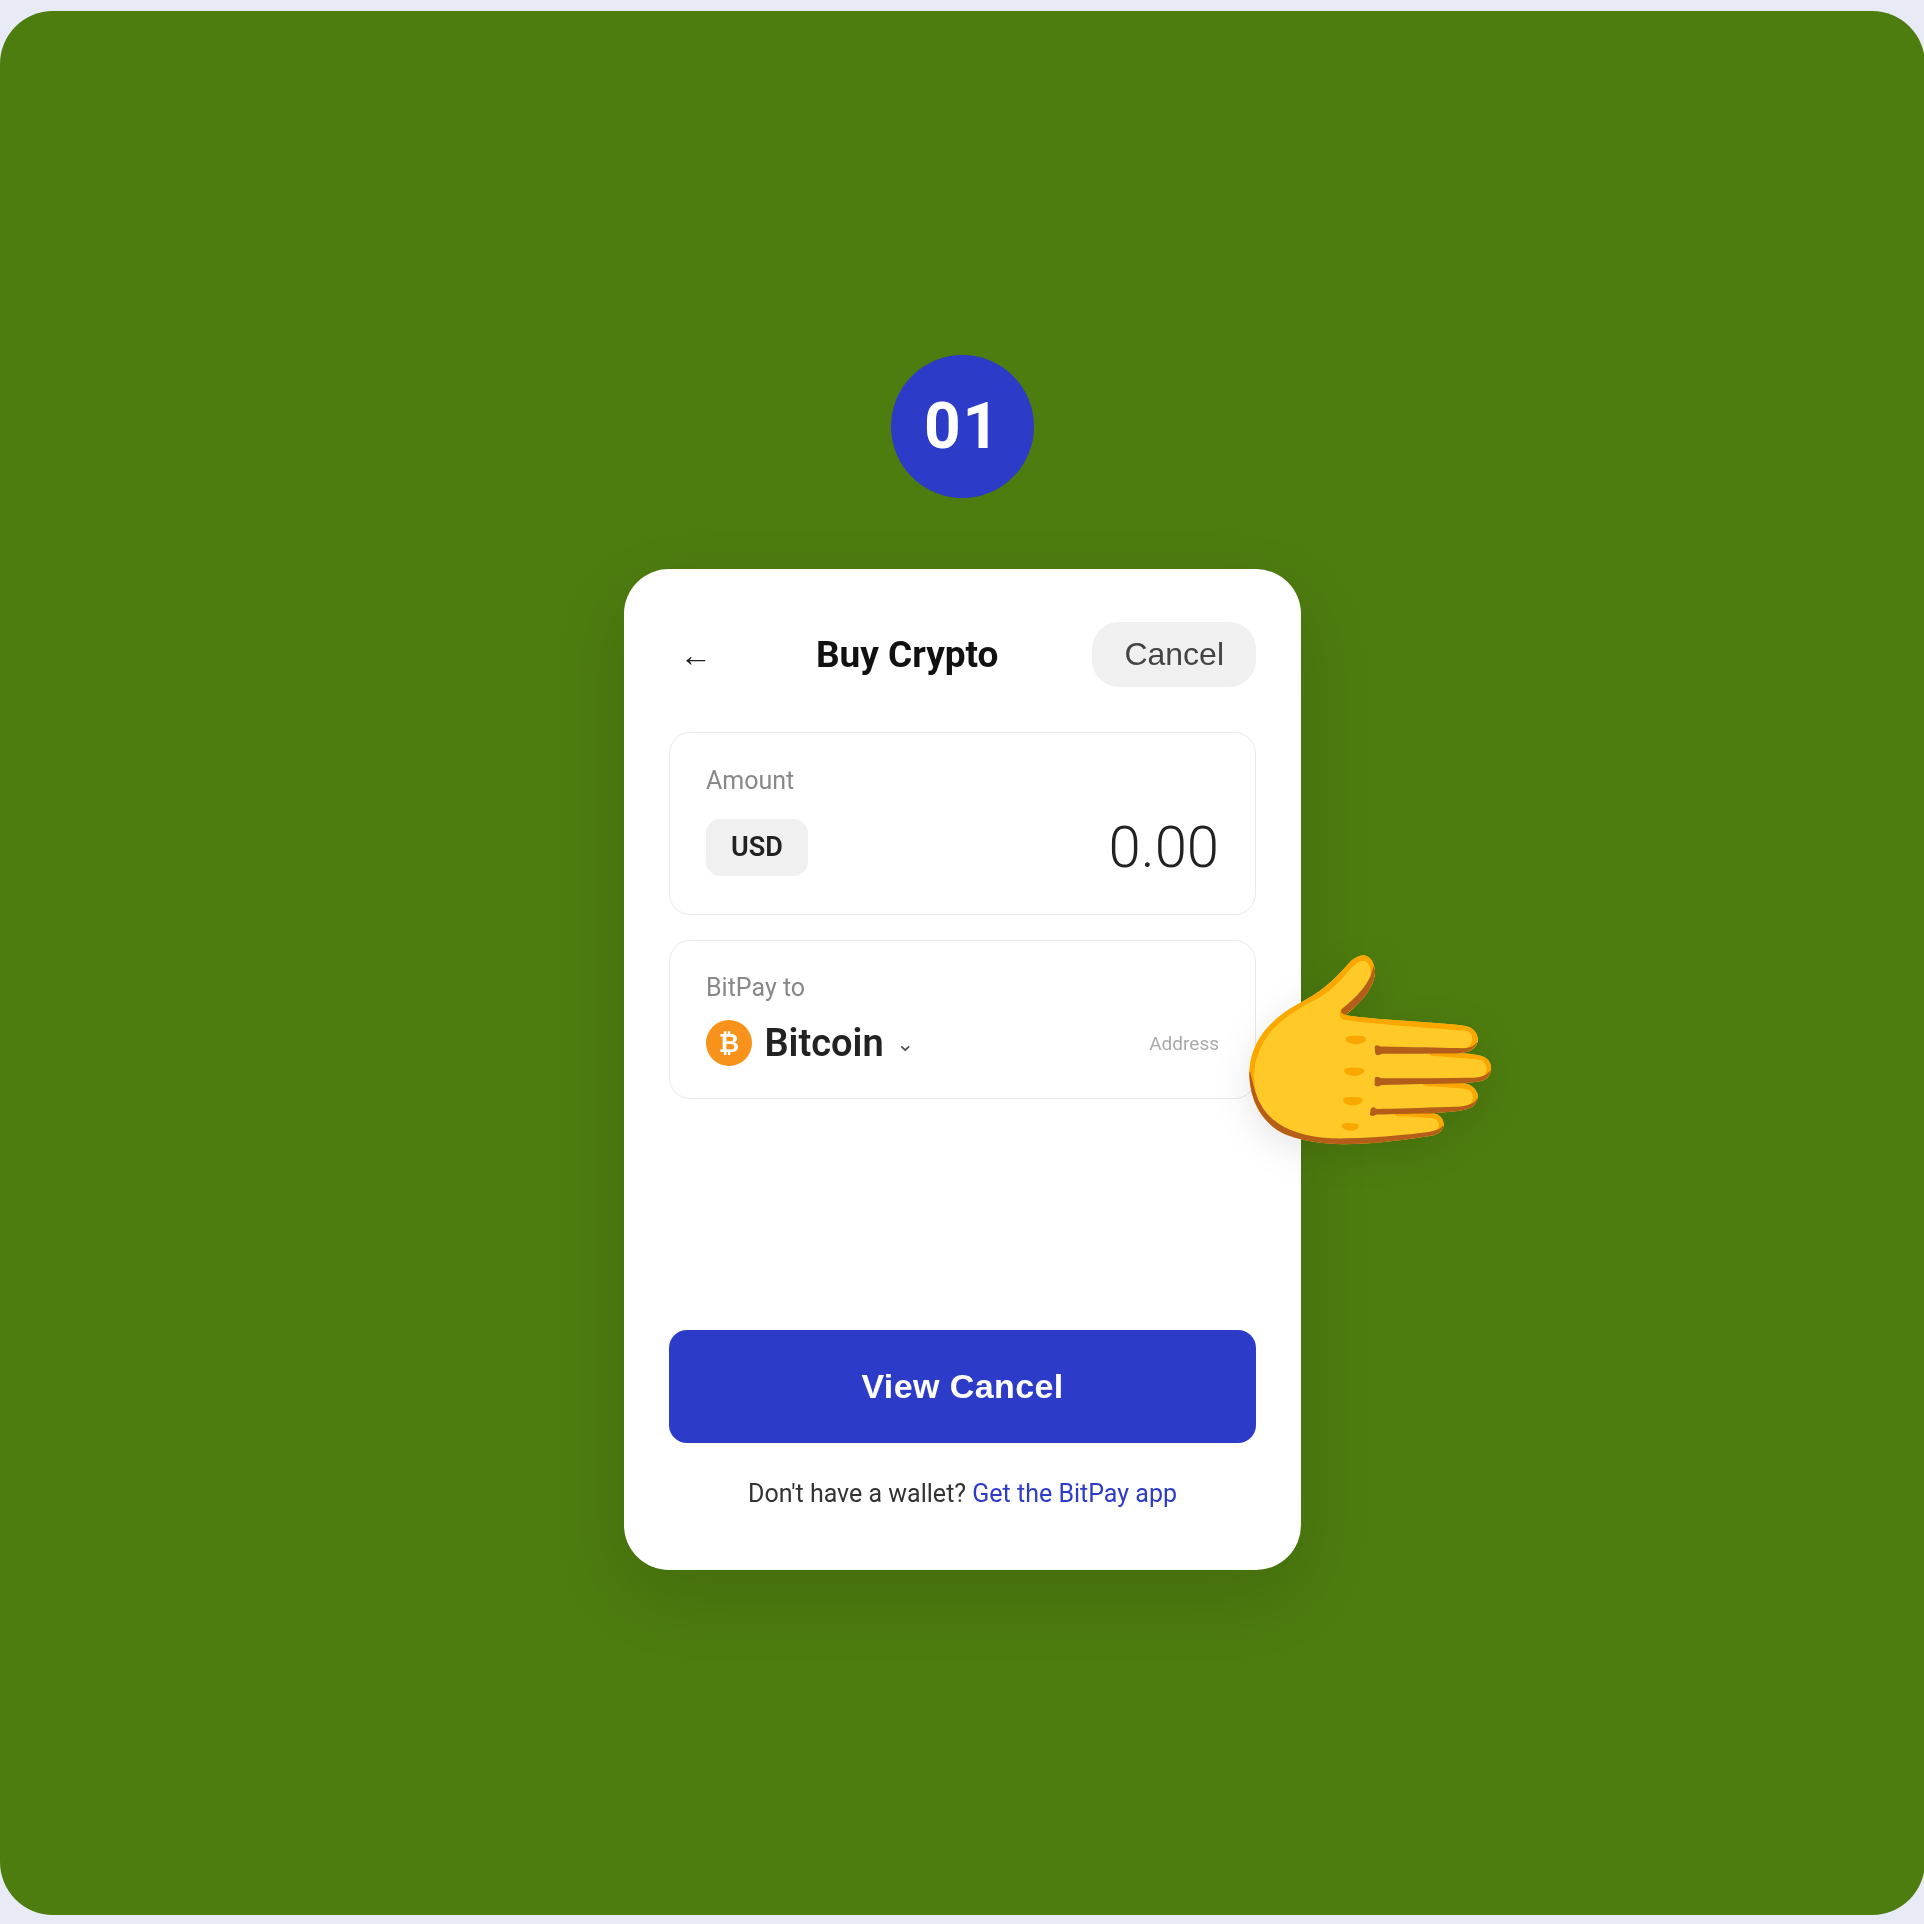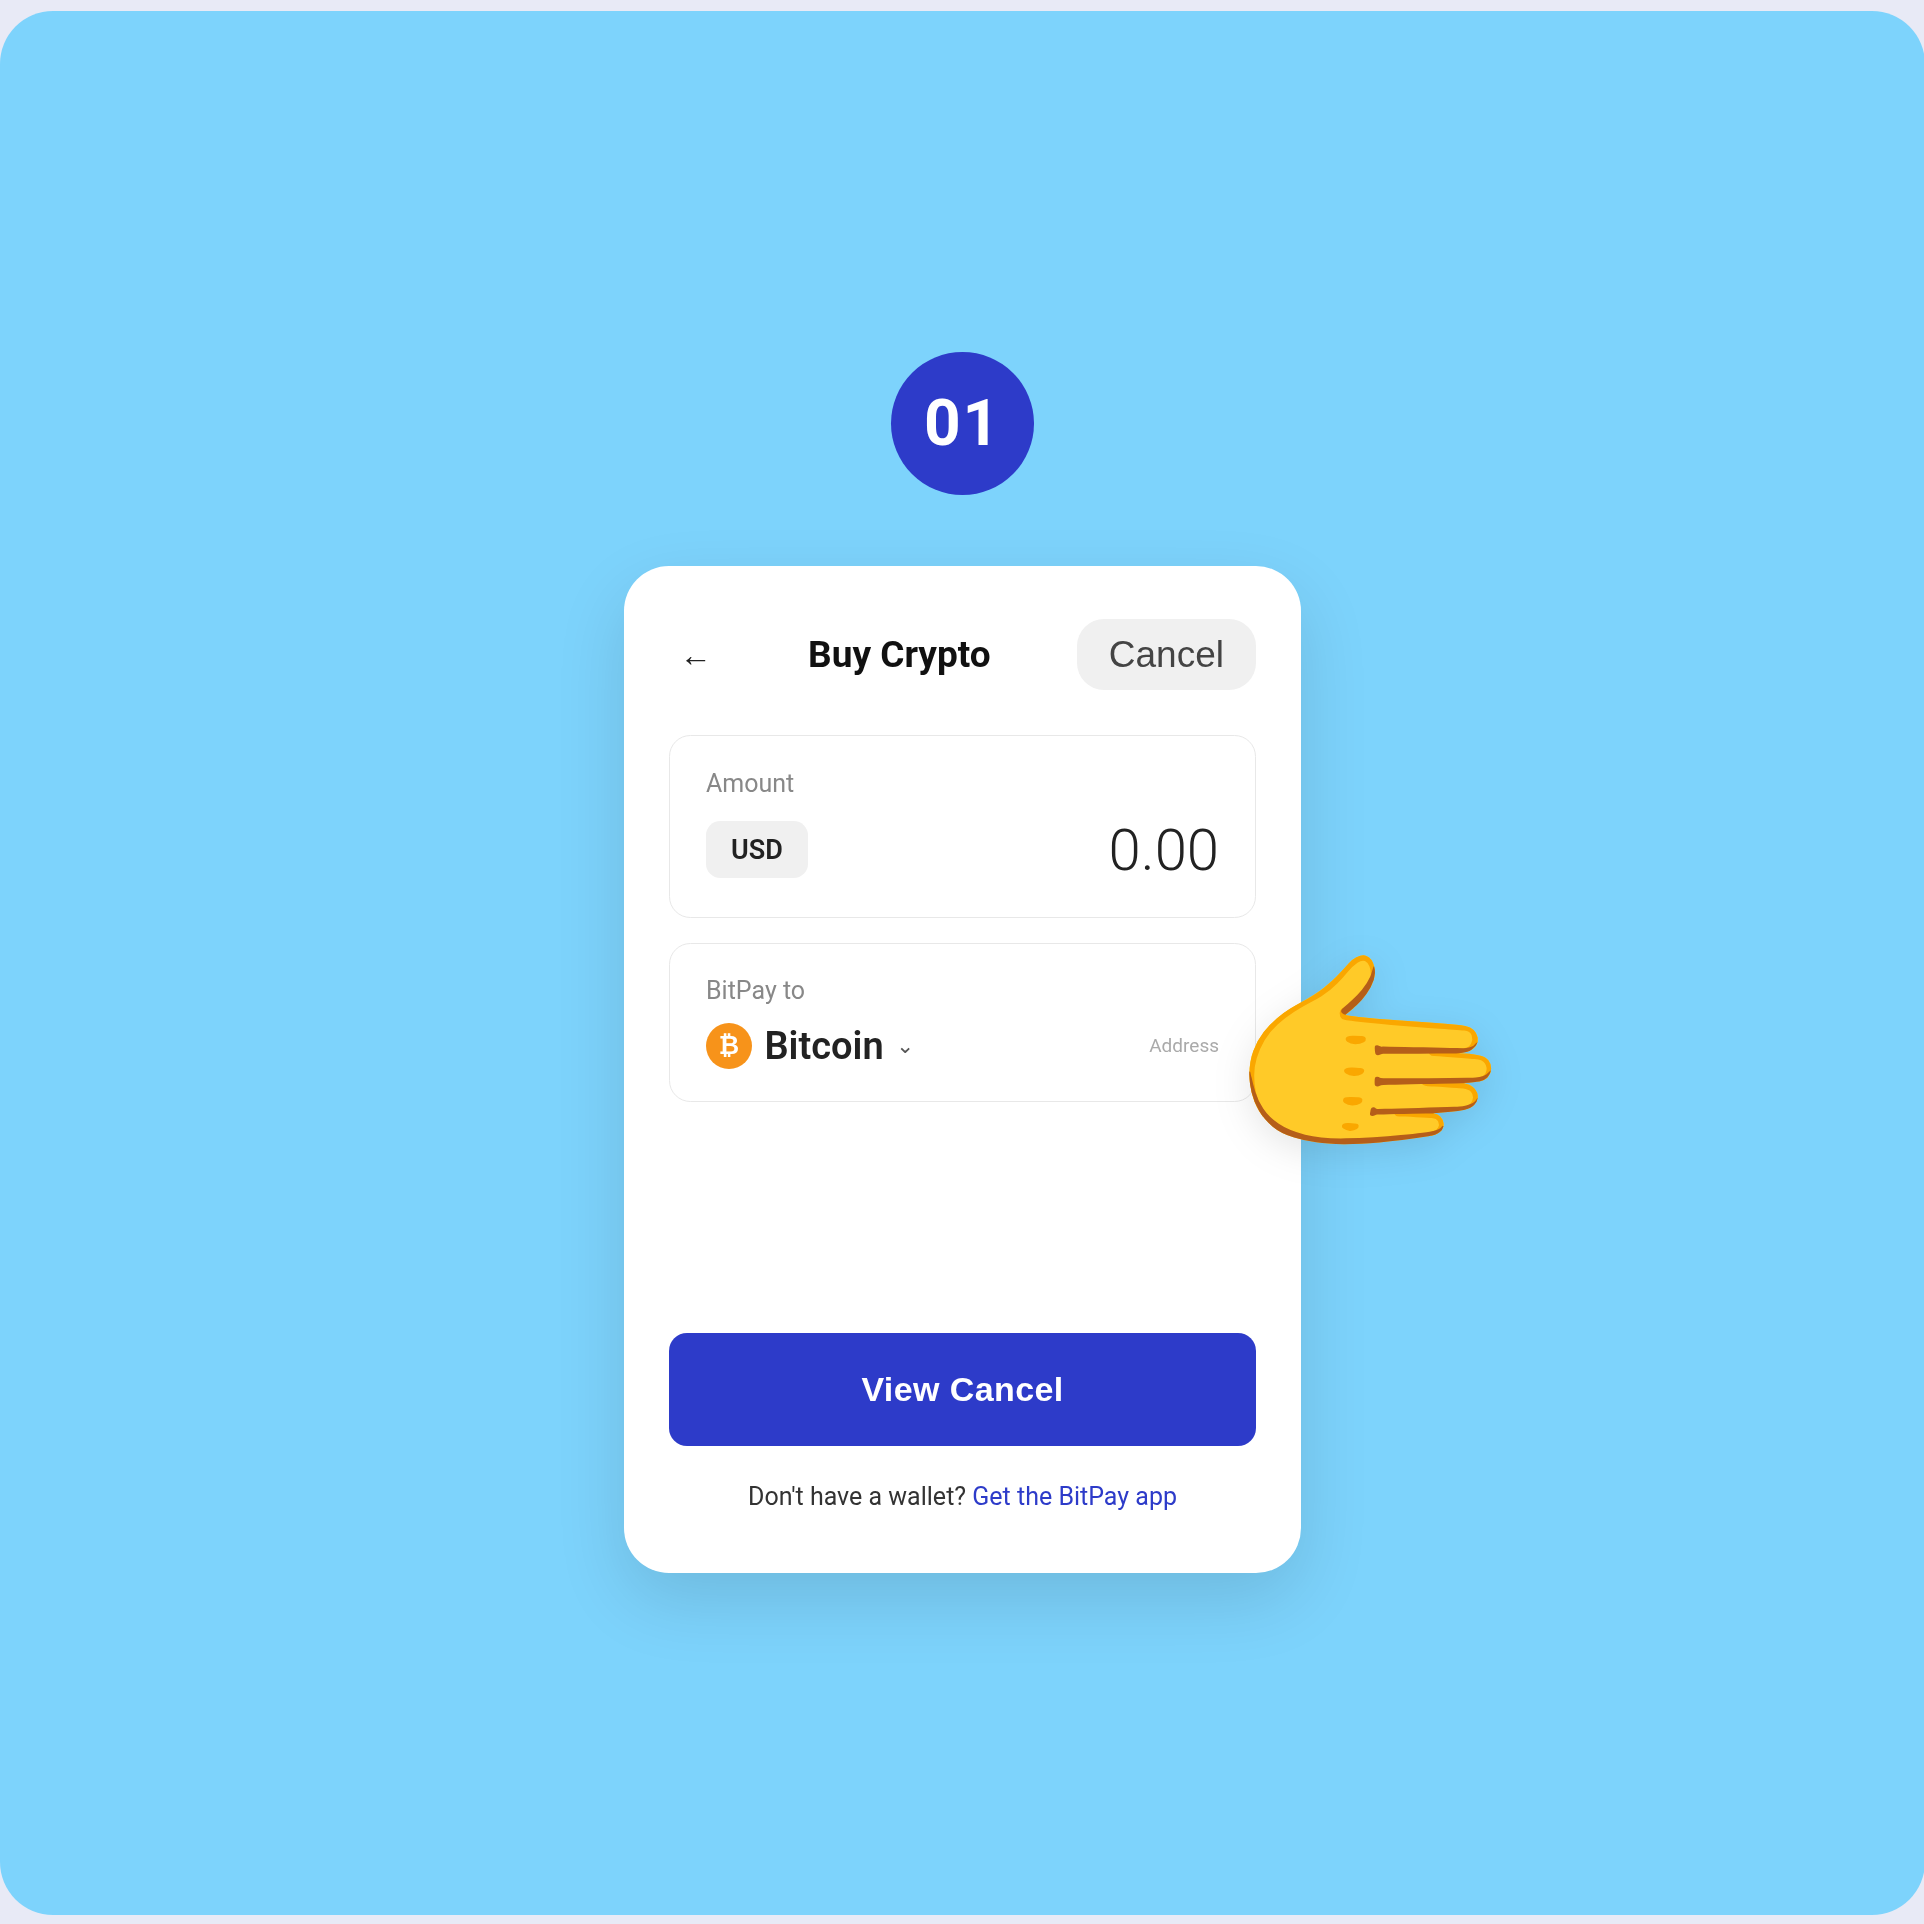--- a/index.html
+++ b/index.html
@@ -16,21 +16,21 @@
       align-items: center;
       justify-content: center;
       font-family: -apple-system, BlinkMacSystemFont, 'Segoe UI', Roboto, Helvetica, Arial, sans-serif;
       border-radius: 53px;
       overflow: hidden;
     }
 
     .outer-container {
       width: 1925px;
       height: 1904px;
-      background: #7dd3fc;
+      background: #4d7c0f;
       border-radius: 53px;
       display: flex;
       flex-direction: column;
       align-items: center;
       justify-content: center;
       position: relative;
     }
 
     .step-badge {
       width: 143px;
@@ -98,21 +98,21 @@
       font-size: 37px;
       font-weight: 700;
       color: #111;
     }
 
     .cancel-btn {
       background: #f0f0f0;
       border: none;
       border-radius: 27px;
       padding: 14.3px 32px;
-      font-size: 37px;
+      font-size: 32px;
       color: #444;
       cursor: pointer;
       font-weight: 500;
     }
 
     
     .amount-card {
       background: #ffffff;
       border: 1.3px solid #e8e8e8;
       border-radius: 21.4px;

